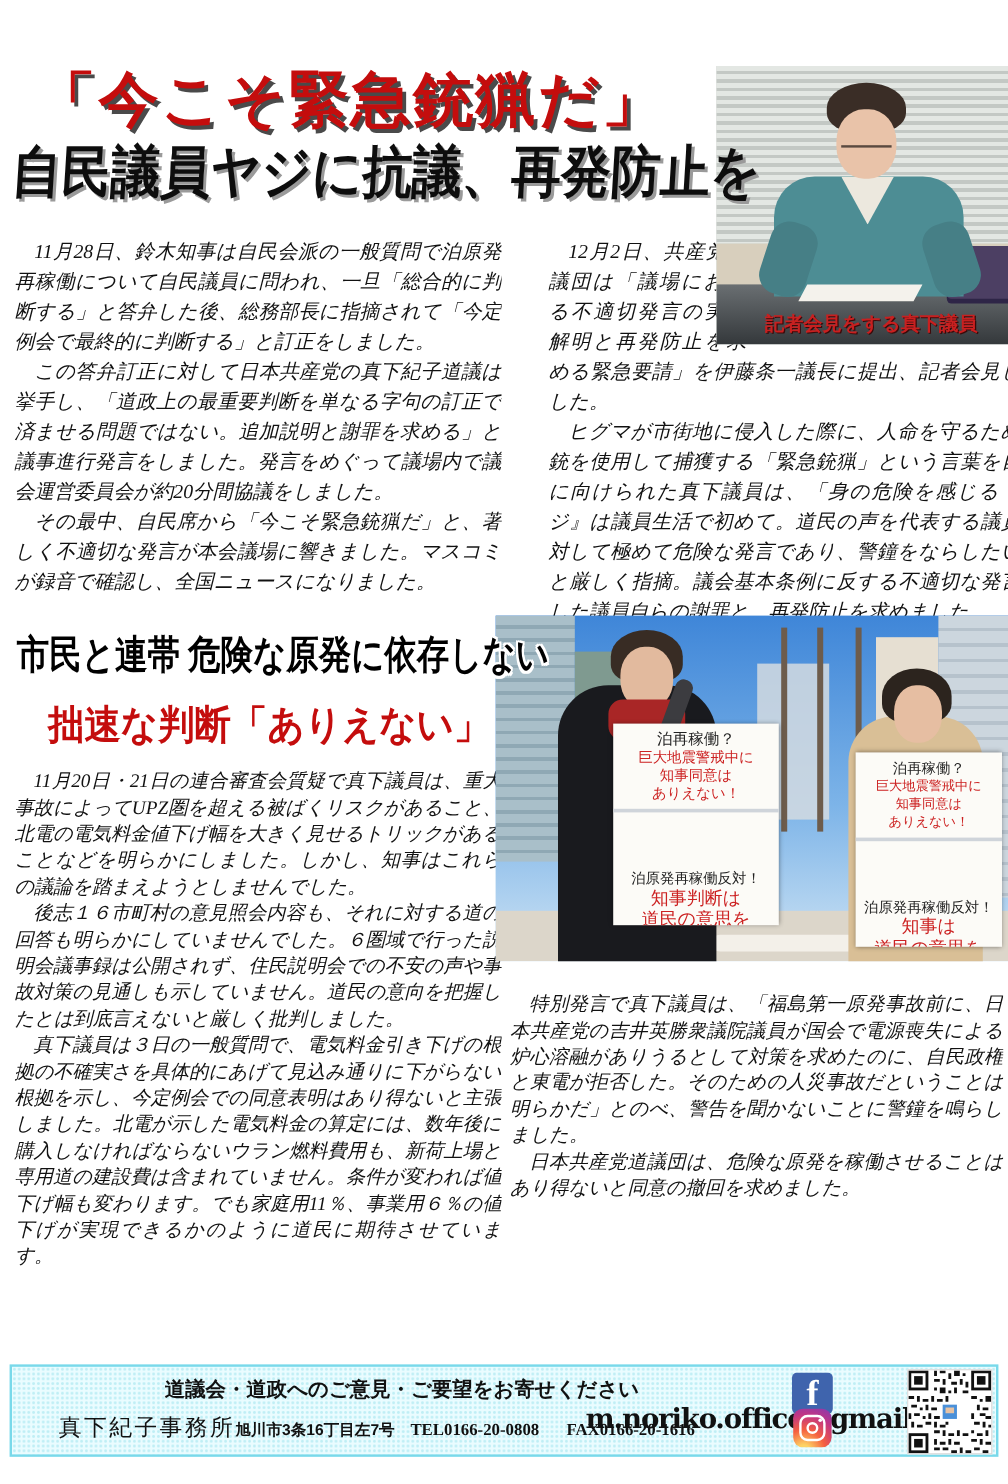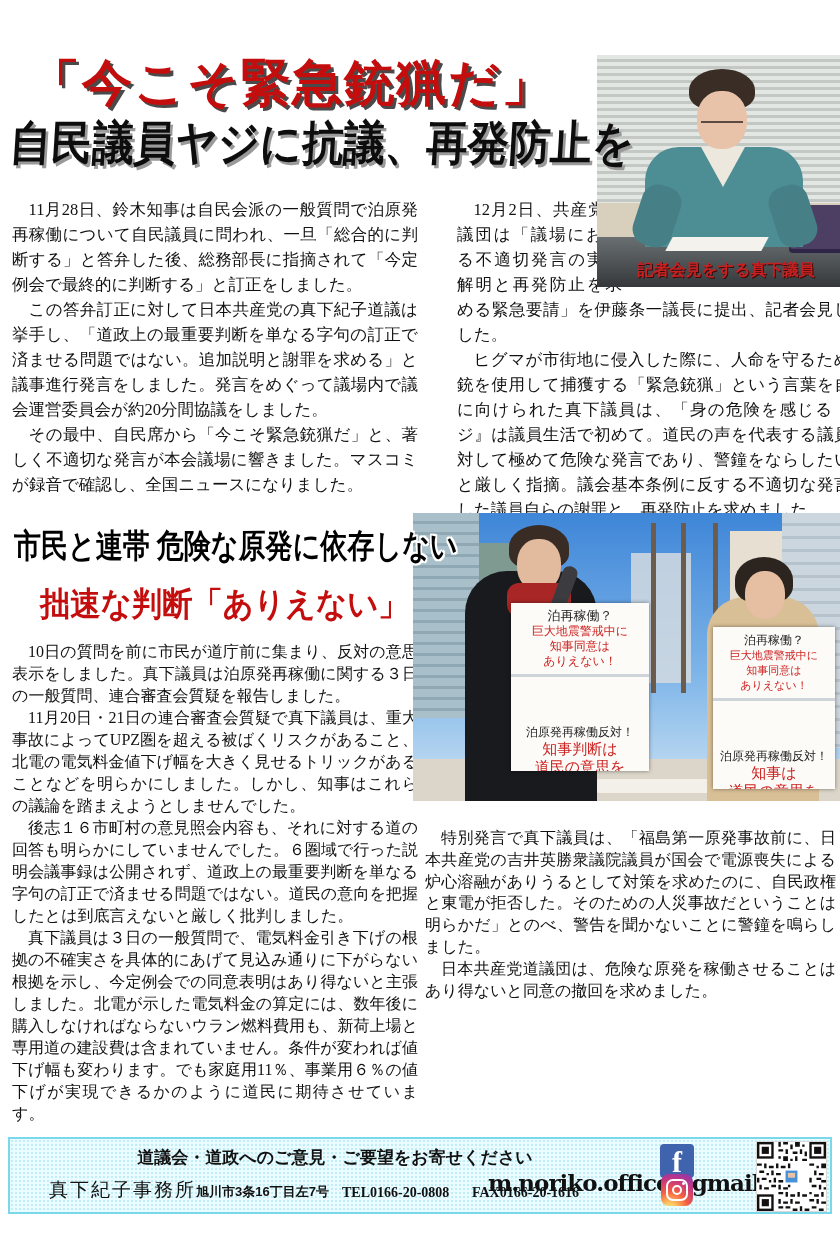--- a/index.html
+++ b/index.html
@@ -30,21 +30,21 @@
     transform:scaleX(0.82); transform-origin:left top;
     text-shadow:2px 0 0 #fff,-2px 0 0 #fff,0 2px 0 #fff,0 -2px 0 #fff,2px 2px 0 #fff,-2px -2px 0 #fff,2px -2px 0 #fff,-2px 2px 0 #fff;
   }
   .headline4 {
     position:absolute; left:40px; top:582px; z-index:4;
     font-family:"Liberation Sans","DejaVu Sans",sans-serif;
     font-weight:900; font-size:33px; white-space:nowrap; color:#c40d0d;
     transform:scaleX(0.92); transform-origin:left top;
   }
   
-  .col { position:absolute; text-align:justify; overflow:hidden; }
+  .col { position:absolute; text-align:justify; overflow:hidden;font-style:italic; }
   .col p { margin:0; text-indent:1em; }
   .col1-left  { left:12px;  top:197px; width:406px; height:322px; font-size:16.5px; line-height:25px; }
   .col1-right { left:425px; top:197px; width:411px; height:318px; font-size:16.5px; line-height:25px;margin-left:32px; }
   .photo1-spacer { float:right; width:246px; height:92px; }
   .col2-left  { left:12px;  top:641px; width:406px; height:492px; font-size:16px; line-height:22px; }
   .col2-right { left:425px; top:827px; width:411px; height:308px; font-size:16px; line-height:21.8px; }
   
   .photo1 { position:absolute; left:597px; top:55px; width:258px; height:232px; overflow:hidden; background:#cdd2cd; z-index:1; }
   .p1-blinds { position:absolute; left:0; top:0; width:100%; height:148px;
     background:repeating-linear-gradient(180deg,#e3e7e3 0 4px,#c3c8c4 4px 7px); }
@@ -206,23 +206,22 @@
       <div class="sign-bottom">
         <div class="s-black2">泊原発再稼働反対！</div>
         <div class="s-red-big">知事は</div>
         <div class="s-red-big">道民の意思を</div>
         <div class="s-red-big">聞け！</div>
       </div>
     </div>
   </div>
 
   <div class="col col2-left">
-    <p>10日の質問を前に市民が道庁前に集まり、反対の意思表示をしました。真下議員は泊原発再稼働に関する３日の一般質問、連合審査会質疑を報告しました。</p>
     <p>11月20日・21日の連合審査会質疑で真下議員は、重大事故によってUPZ圏を超える被ばくリスクがあること、北電の電気料金値下げ幅を大きく見せるトリックがあることなどを明らかにしました。しかし、知事はこれらの議論を踏まえようとしませんでした。</p>
-    <p>後志１６市町村の意見照会内容も、それに対する道の回答も明らかにしていませんでした。６圏域で行った説明会議事録は公開されず、道政上の最重要判断を単なる字句の訂正で済ませる問題ではない。道民の意向を把握したとは到底言えないと厳しく批判しました。</p>
+    <p>後志１６市町村の意見照会内容も、それに対する道の回答も明らかにしていませんでした。６圏域で行った説明会議事録は公開されず、住民説明会での不安の声や事故対策の見通しも示していません。道民の意向を把握したとは到底言えないと厳しく批判しました。</p>
     <p>真下議員は３日の一般質問で、電気料金引き下げの根拠の不確実さを具体的にあげて見込み通りに下がらない根拠を示し、今定例会での同意表明はあり得ないと主張しました。北電が示した電気料金の算定には、数年後に購入しなければならないウラン燃料費用も、新荷上場と専用道の建設費は含まれていません。条件が変われば値下げ幅も変わります。でも家庭用11％、事業用６％の値下げが実現できるかのように道民に期待させています。</p>
   </div>
 
   <div class="col col2-right">
     <p>特別発言で真下議員は、「福島第一原発事故前に、日本共産党の吉井英勝衆議院議員が国会で電源喪失による炉心溶融がありうるとして対策を求めたのに、自民政権と東電が拒否した。そのための人災事故だということは明らかだ」とのべ、警告を聞かないことに警鐘を鳴らしました。</p>
     <p>日本共産党道議団は、危険な原発を稼働させることはあり得ないと同意の撤回を求めました。</p>
   </div>
 
   <div class="footer">
     <div class="footer-title">道議会・道政へのご意見・ご要望をお寄せください</div>

